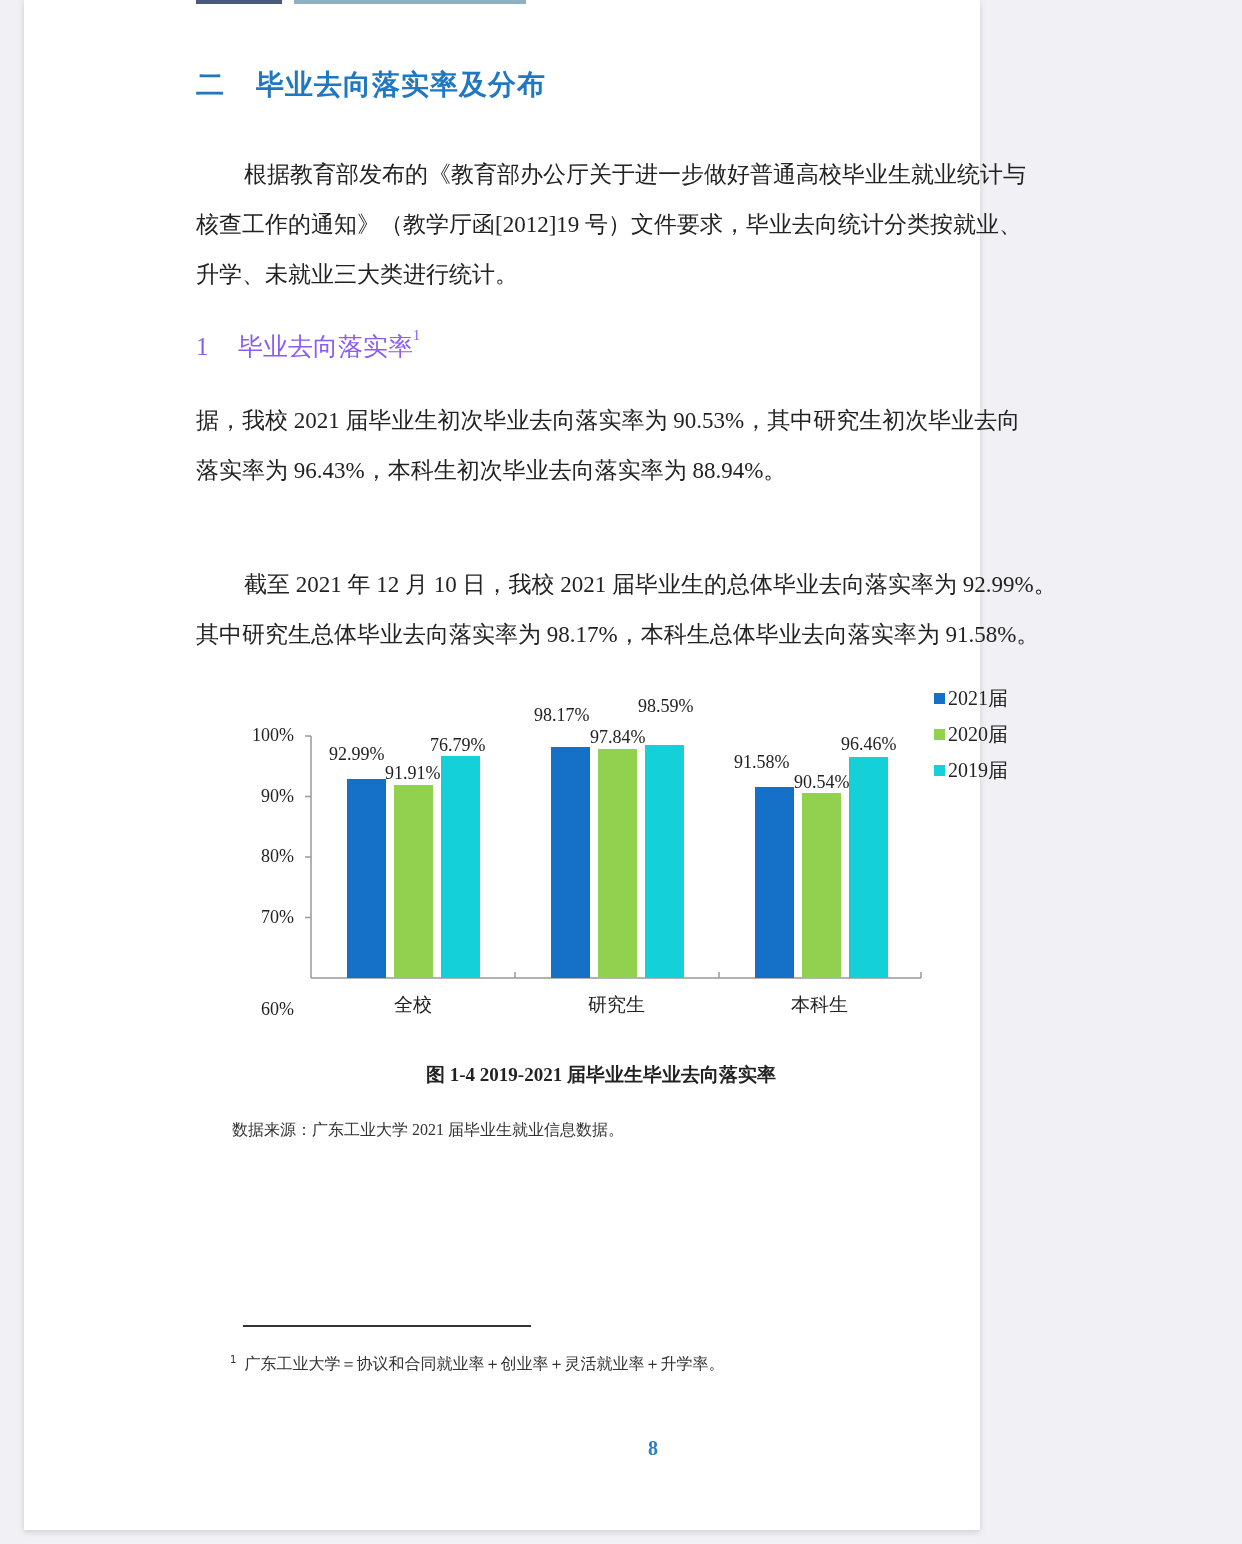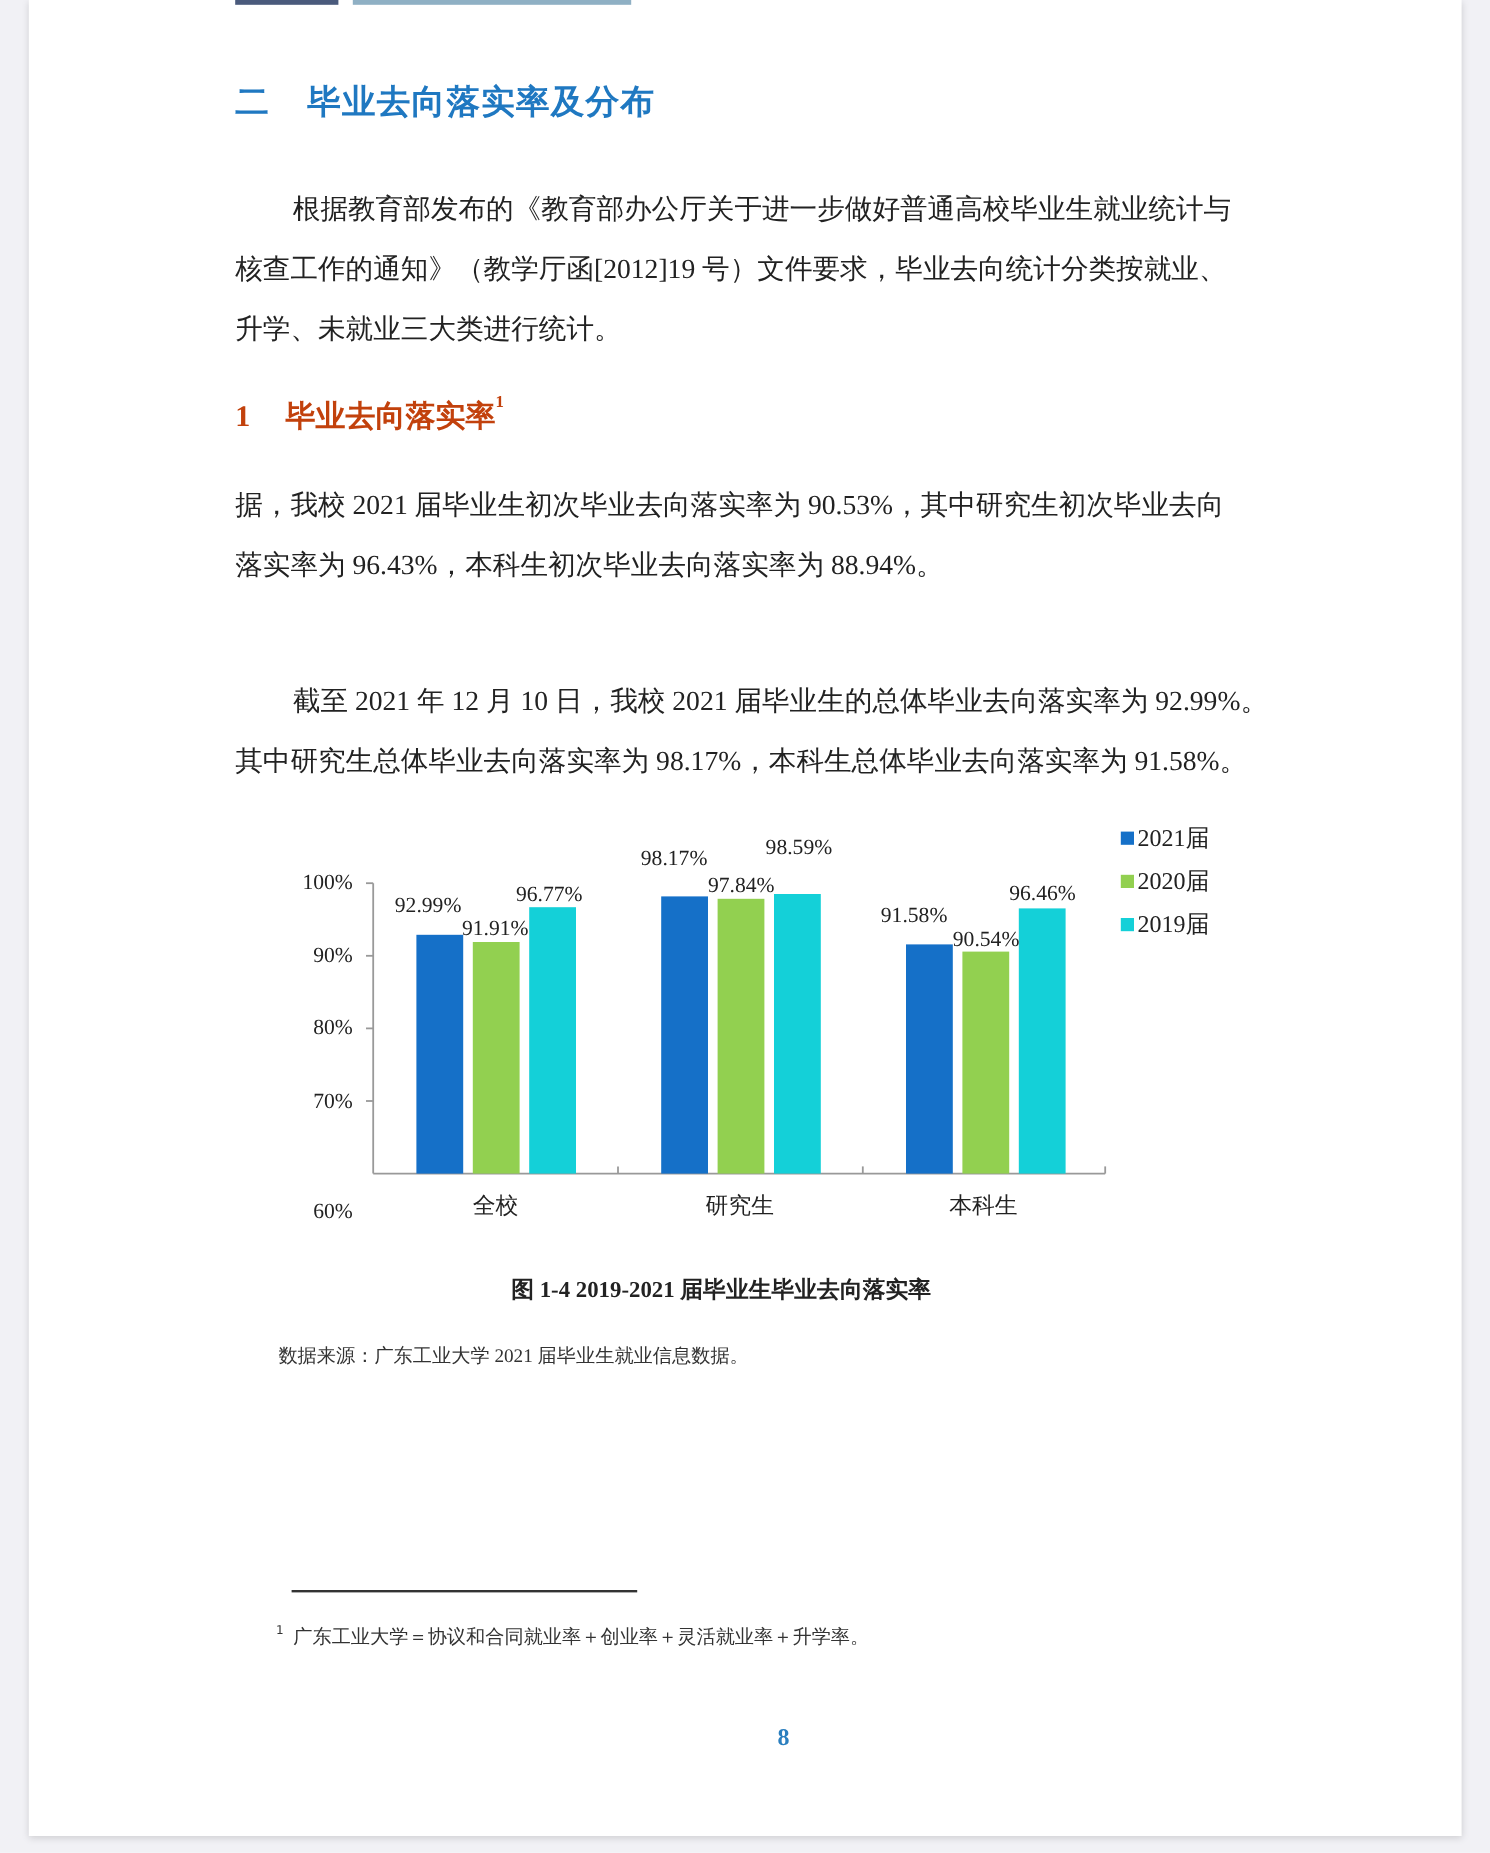--- a/index.html
+++ b/index.html
@@ -1,24 +1,24 @@
 <!DOCTYPE html>
 <html><head>
 <meta charset="utf-8">
 <style>
   html,body{margin:0;padding:0;}
   body{width:1242px;height:1544px;background:#f1f1f5;position:relative;overflow:hidden;font-family:"Liberation Serif","DejaVu Serif",serif;color:#222;}
-  .page{position:absolute;left:24px;top:0;width:1194px;height:1530px;background:#fff;box-shadow:0 2px 6px rgba(0,0,0,0.15);}
+  .page{position:absolute;left:24px;top:0;width:956px;height:1530px;background:#fff;box-shadow:0 2px 6px rgba(0,0,0,0.15);}
   .topbar{position:absolute;top:0;height:4px;}
   .topbar.dark{left:172px;width:86px;background:#4a5a7c;}
   .topbar.light{left:270px;width:232px;background:#8fb0c4;}
   .abs{position:absolute;white-space:nowrap;}
   .h1{left:172px;top:66px;font-family:"DejaVu Sans","Liberation Sans",sans-serif;font-weight:bold;font-size:28px;color:#1f78c1;letter-spacing:1px;}
   .h1 .num{display:inline-block;width:60px;}
-  .h2{left:172px;top:330px;font-family:"DejaVu Sans","Liberation Sans",sans-serif;font-weight:bold;font-size:25px;color:#c2410c;}
+  .h2{left:172px;top:330px;font-family:"DejaVu Sans","Liberation Sans",sans-serif;font-weight:normal;font-size:25px;color:#8b5cf6;}
   .h2 .num{display:inline-block;width:42px;font-family:"Liberation Serif",serif;}
   .h2 sup{font-size:14px;vertical-align:top;position:relative;top:-2px;font-family:"Liberation Serif",serif;}
   .para{font-size:23px;line-height:50px;color:#222;}
   .p1{left:172px;top:150px;width:870px;}
   .p2{left:172px;top:396px;width:870px;}
   .p3{left:172px;top:560px;width:880px;}
   .line{display:block;white-space:nowrap;}
   .indent{padding-left:48px;}
   .chart{position:absolute;left:0;top:0;}
   .ylab{font-size:18px;color:#222;text-align:right;width:70px;}
@@ -93,21 +93,21 @@
     <div class="bar" style="left:527px;top:747px;width:39px;height:231px;background:#1570c8;"></div>
     <div class="bar" style="left:574px;top:749px;width:39px;height:229px;background:#92d050;"></div>
     <div class="bar" style="left:621px;top:745px;width:39px;height:233px;background:#14d0d8;"></div>
 
     <div class="bar" style="left:731px;top:787px;width:39px;height:191px;background:#1570c8;"></div>
     <div class="bar" style="left:778px;top:793px;width:39px;height:185px;background:#92d050;"></div>
     <div class="bar" style="left:825px;top:757px;width:39px;height:221px;background:#14d0d8;"></div>
 
     <div class="abs vlab" style="left:305px;top:744px;">92.99%</div>
     <div class="abs vlab" style="left:361px;top:763px;">91.91%</div>
-    <div class="abs vlab" style="left:406px;top:735px;">96.77%</div>
+    <div class="abs vlab" style="left:406px;top:735px;">76.79%</div>
 
     <div class="abs vlab" style="left:510px;top:705px;">98.17%</div>
     <div class="abs vlab" style="left:566px;top:727px;">97.84%</div>
     <div class="abs vlab" style="left:614px;top:696px;">98.59%</div>
 
     <div class="abs vlab" style="left:710px;top:752px;">91.58%</div>
     <div class="abs vlab" style="left:770px;top:772px;">90.54%</div>
     <div class="abs vlab" style="left:817px;top:734px;">96.46%</div>
 
     <div class="abs xlab" style="left:370px;top:992px;">全校</div>

